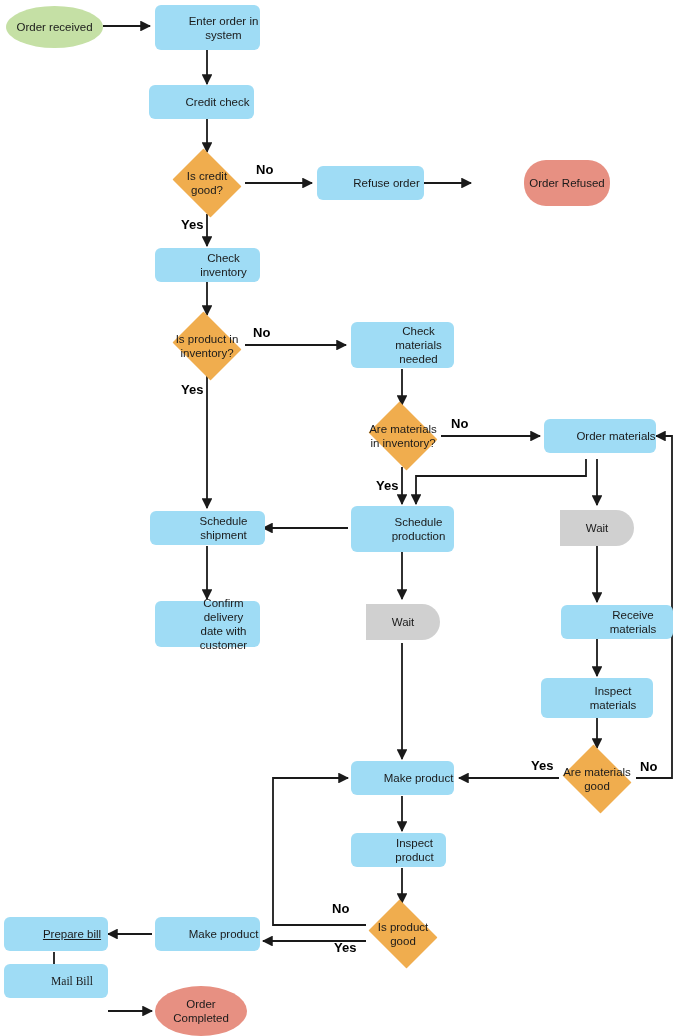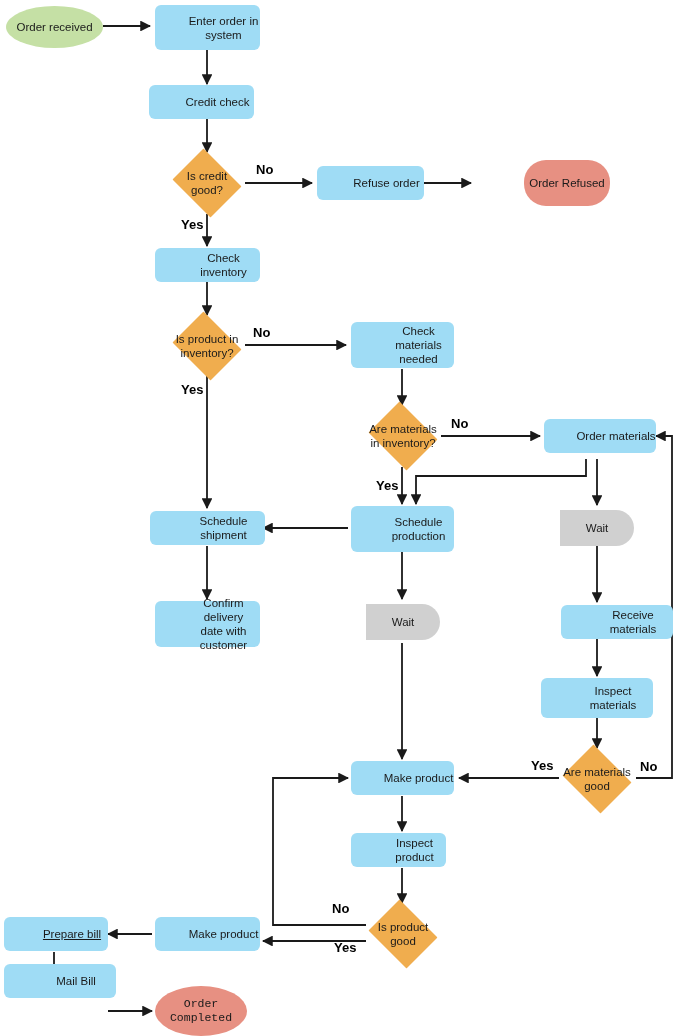--- a/index.html
+++ b/index.html
@@ -263,25 +263,25 @@
   </div>
 
   <div class="node process" style="left:155px; top:917px; width:105px; height:34px;">
     <span>Make product</span>
   </div>
 
   <div class="node process" style="left:4px; top:917px; width:104px; height:34px;text-decoration:underline;">
     <span>Prepare bill</span>
   </div>
 
-  <div class="node process" style="left:4px; top:964px; width:112px; height:34px;">
+  <div class="node process" style="left:4px; top:964px; width:104px; height:34px;font-family:Liberation Serif, serif;">
     <span>Mail Bill</span>
   </div>
 
-  <div class="node terminator-red" style="left:155px; top:986px; width:92px; height:50px;font-family:Liberation Mono, monospace;">
+  <div class="node terminator-red" style="left:155px; top:986px; width:92px; height:50px;">
     <span>Order
 Completed</span>
   </div>
 
   <div class="edge-label" style="left:256px; top:162px;">No</div>
   <div class="edge-label" style="left:181px; top:217px;">Yes</div>
   <div class="edge-label" style="left:253px; top:325px;">No</div>
   <div class="edge-label" style="left:181px; top:382px;">Yes</div>
   <div class="edge-label" style="left:451px; top:416px;">No</div>
   <div class="edge-label" style="left:376px; top:478px;">Yes</div>

